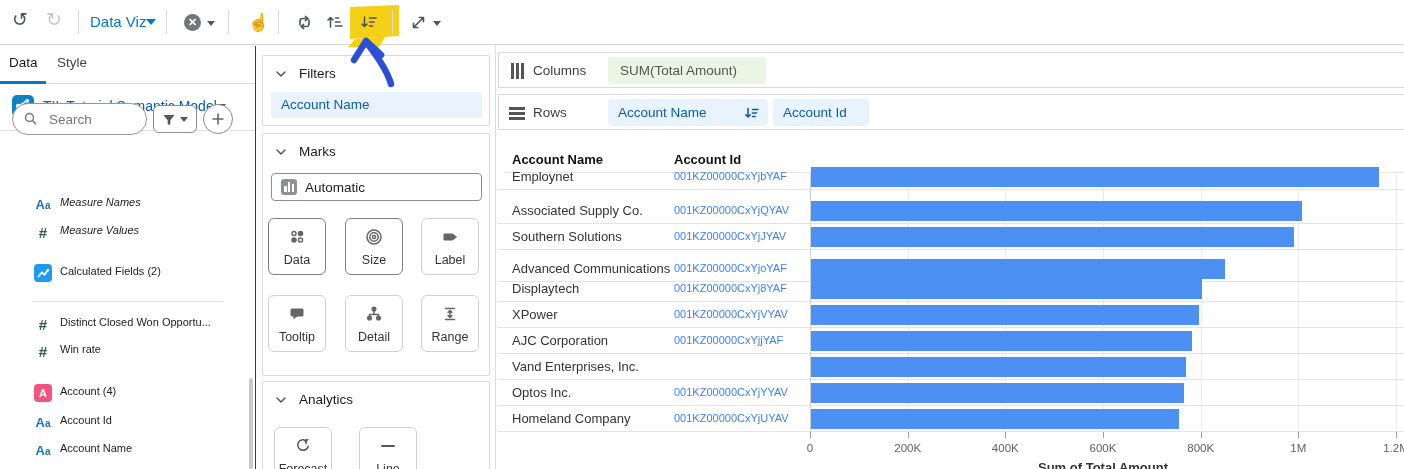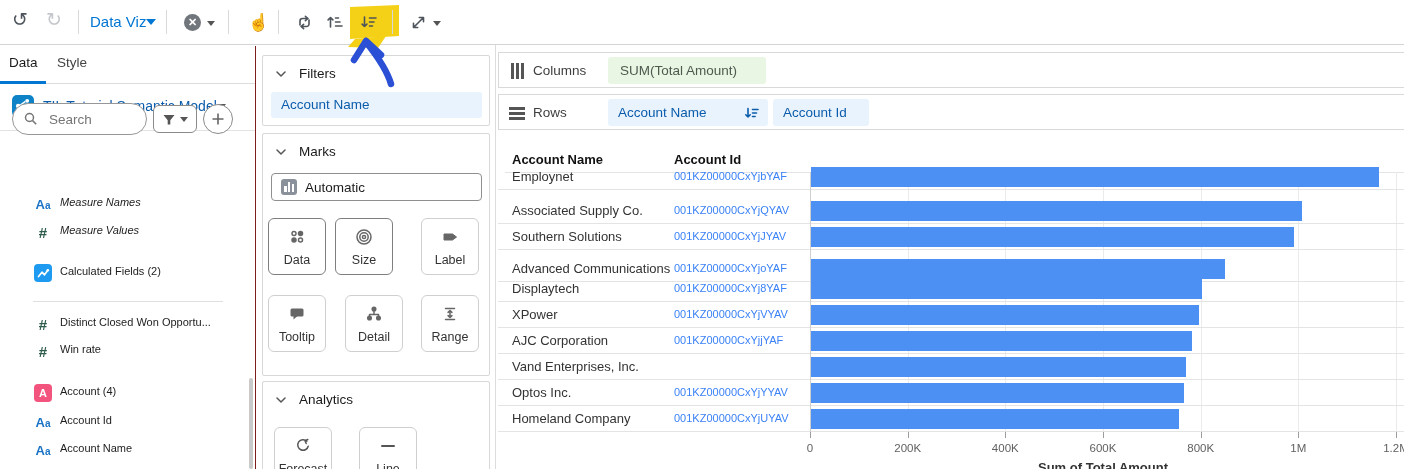--- a/index.html
+++ b/index.html
@@ -254,21 +254,21 @@
     <span class="micon">
       <svg class="gicon" width="18" height="18">
           <circle cx="6" cy="5.5" r="2"></circle>
           <circle cx="12.5" cy="5.5" r="2" fill="#666"></circle>
           <circle cx="6" cy="12" r="2" fill="#666"></circle>
           <circle cx="12.5" cy="12" r="2"></circle>
         </svg>
       </span>
     <span class="mlabel">Data</span>
     </div>
-  <div class="mark-btn strong" style="left:72px; top:84px;">
+  <div class="mark-btn strong" style="left:82px; top:84px;">
     <span class="micon">
       <svg class="gicon" width="18" height="18">
           <circle cx="9" cy="9" r="7"></circle>
           <circle cx="9" cy="9" r="4.2"></circle>
           <circle cx="9" cy="9" r="1.6"></circle>
         </svg>
       </span>
     <span class="mlabel">Size</span>
     </div>
   <div class="mark-btn" style="left:158px; top:84px;">

